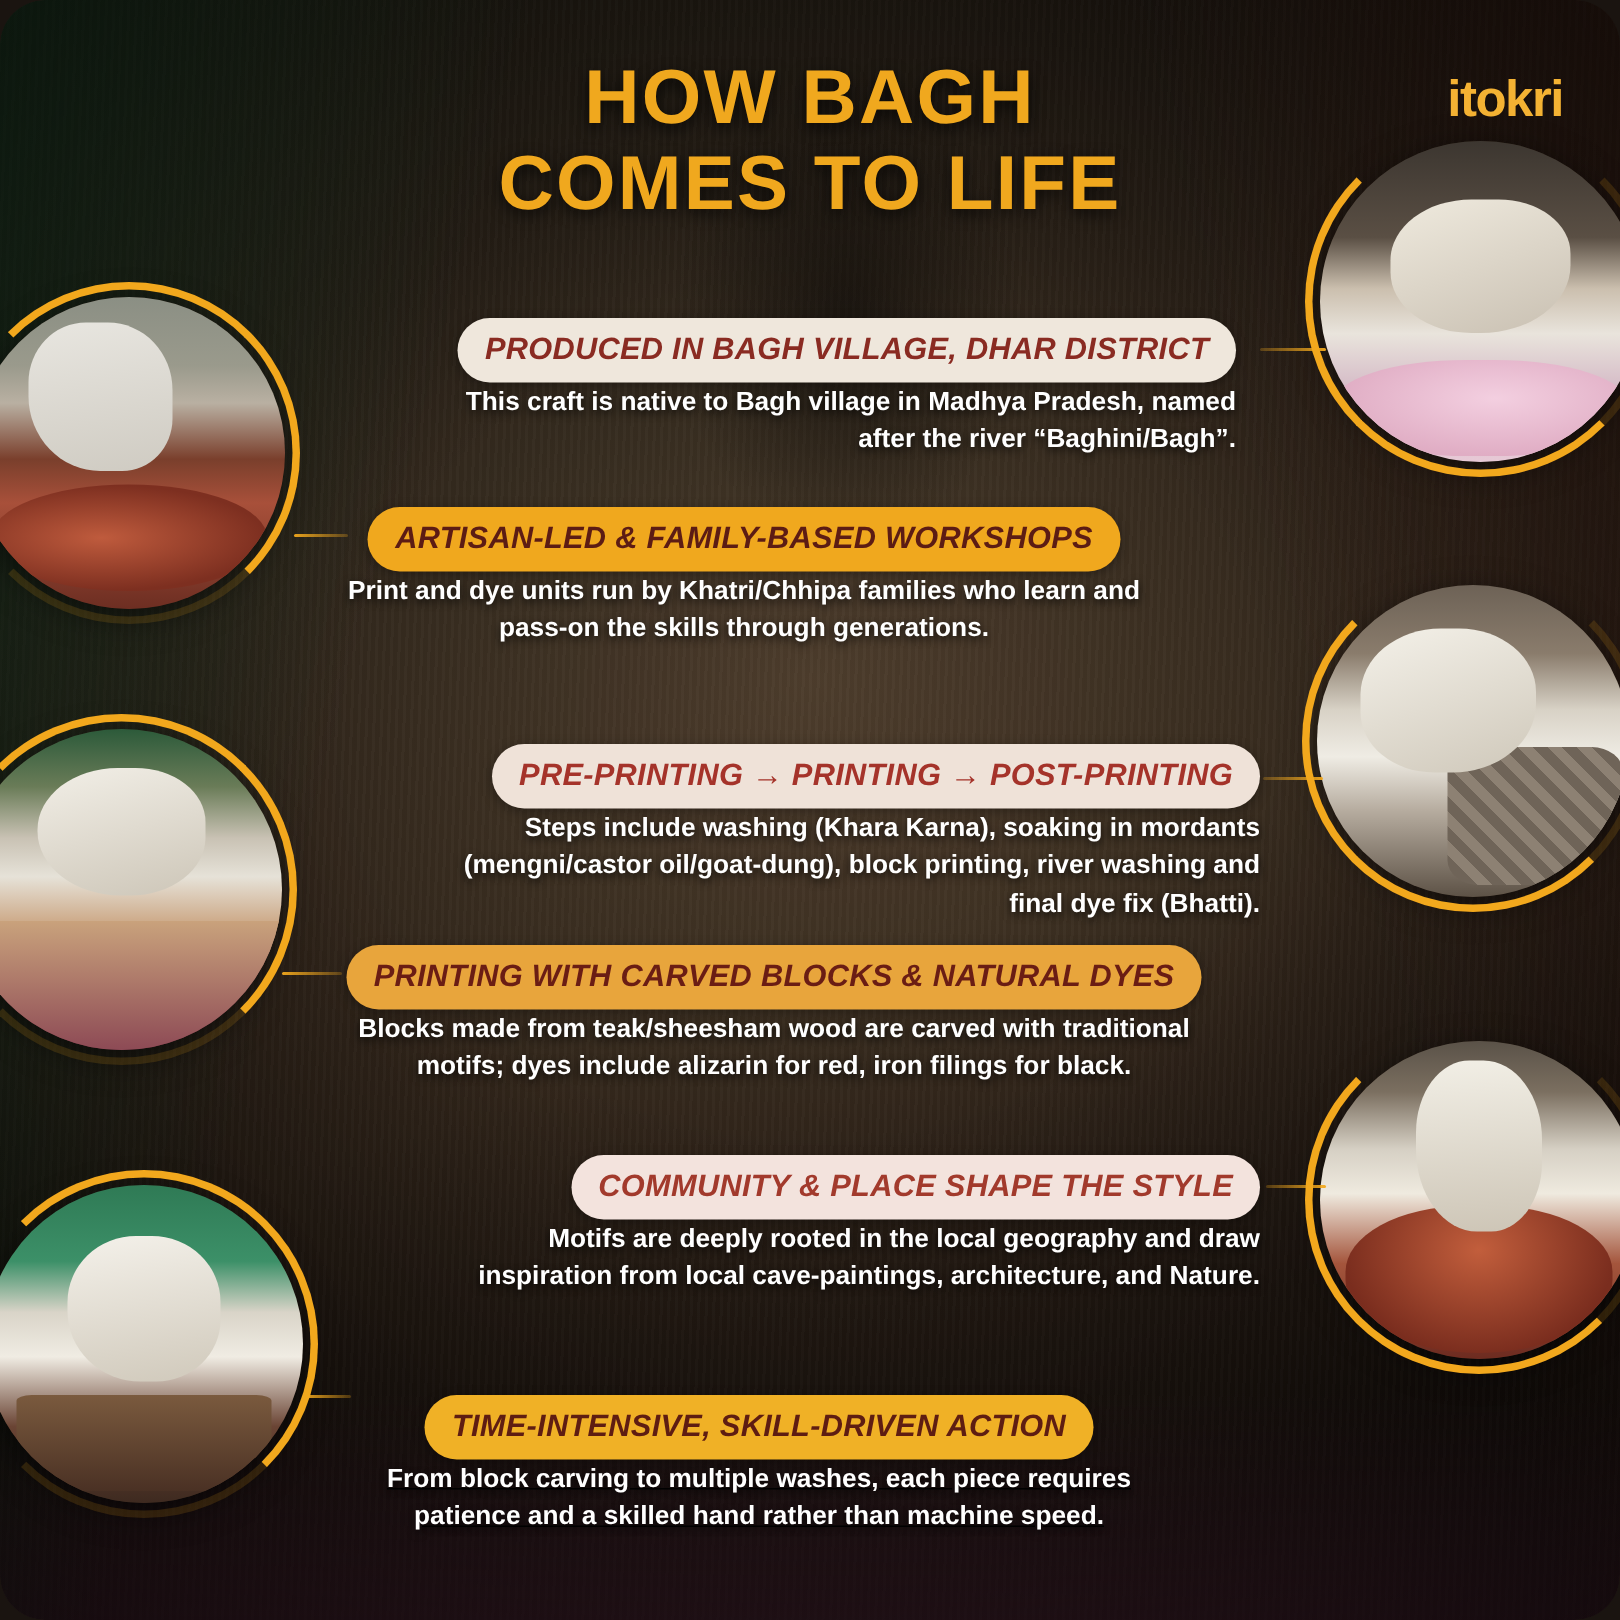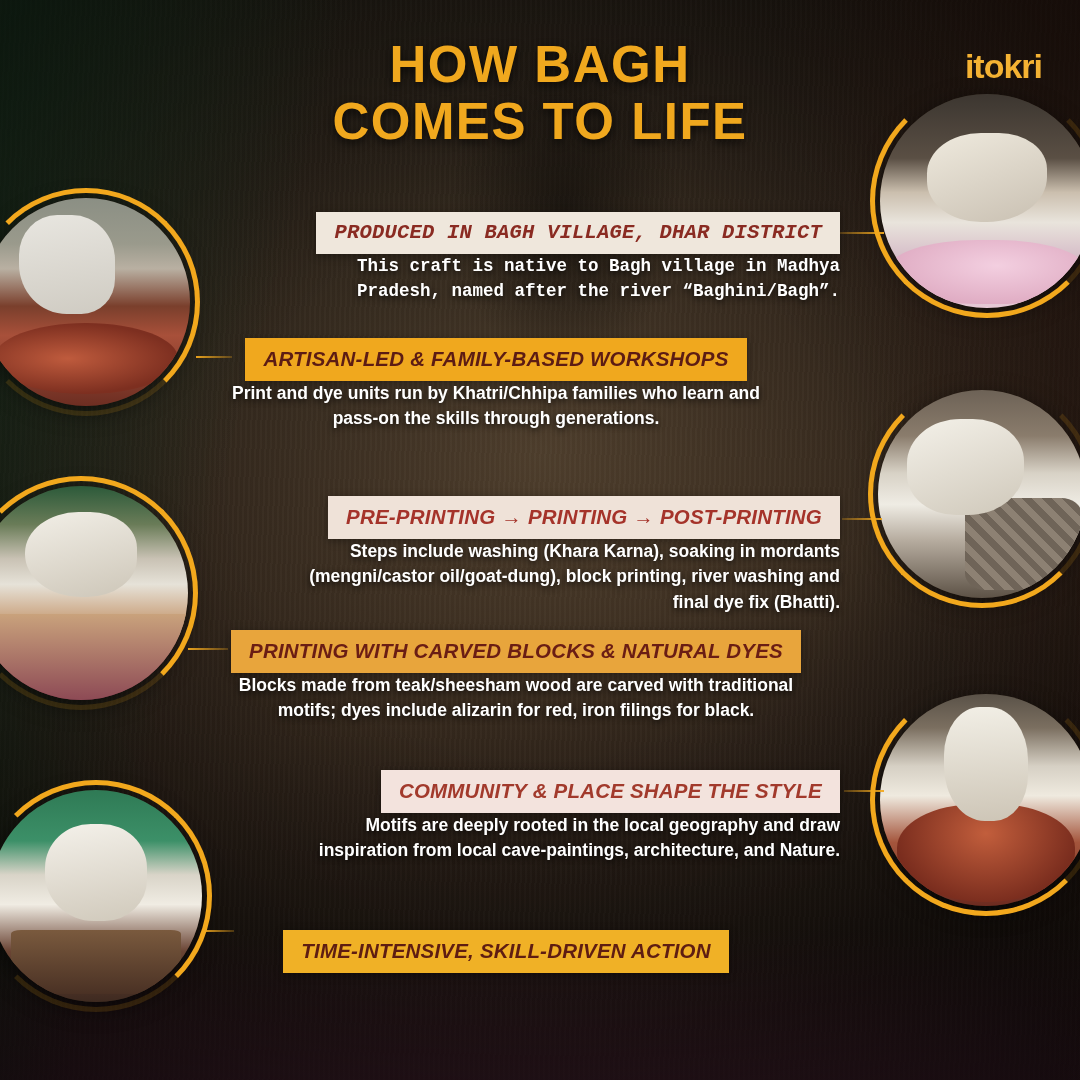--- a/index.html
+++ b/index.html
@@ -1,15 +1,15 @@
 <!DOCTYPE html>
 <html><head>
 <meta charset="utf-8">
 <style>
-  * { box-sizing: border-box; margin: 0; padding: 0; }
+  * { box-sizing: border-box; margin: 0; padding: 0; border-radius: 30px; }
 
   body {
     width: 1080px;
     height: 1080px;
     overflow: hidden;
     font-family: "Liberation Sans", sans-serif;
     background: #1a1410;
   }
 
   #infographic {
@@ -236,21 +236,21 @@
   </div>
   <div class="ring ring-gold2" style="left:870px; top:684px; width:232px; height:232px;"></div>
   <div class="connector rtl" style="left:844px; top:790px; width:40px;"></div>
 
   <div class="photo" style="left:-10px; top:790px; width:212px; height:212px;">
     <div class="im p6"></div>
   </div>
   <div class="ring ring-gold" style="left:-20px; top:780px; width:232px; height:232px;"></div>
   <div class="connector" style="left:202px; top:930px; width:32px;"></div>
 
-  <div class="block ta-right" style="left:300px; top:212px; width:540px;font-family:Liberation Mono, monospace;">
+  <div class="block ta-right" style="left:284px; top:212px; width:540px;">
     <div class="tag cream">PRODUCED IN BAGH VILLAGE, DHAR DISTRICT</div>
     <div class="body">This craft is native to Bagh village in Madhya Pradesh, named after the river “Baghini/Bagh”.</div>
   </div>
 
   <div class="block ta-left" style="left:216px; top:338px; width:560px;">
     <div class="tag gold">ARTISAN-LED &amp; FAMILY-BASED WORKSHOPS</div>
     <div class="body">Print and dye units run by Khatri/Chhipa families who learn and pass-on the skills through generations.</div>
   </div>
 
   <div class="block ta-right" style="left:300px; top:496px; width:540px;">
@@ -263,15 +263,16 @@
     <div class="body">Blocks made from teak/sheesham wood are carved with traditional motifs; dyes include alizarin for red, iron filings for black.</div>
   </div>
 
   <div class="block ta-right" style="left:300px; top:770px; width:540px;">
     <div class="tag blush">COMMUNITY &amp; PLACE SHAPE THE STYLE</div>
     <div class="body">Motifs are deeply rooted in the local geography and draw inspiration from local cave-paintings, architecture, and Nature.</div>
   </div>
 
   <div class="block ta-left" style="left:226px; top:930px; width:560px;text-decoration:underline;">
     <div class="tag sun">TIME-INTENSIVE, SKILL-DRIVEN ACTION</div>
+    <div class="body">From block carving to multiple washes, each piece requires patience and a skilled hand rather than machine speed.</div>
   </div>
 
 </div>
 
 </body></html>

